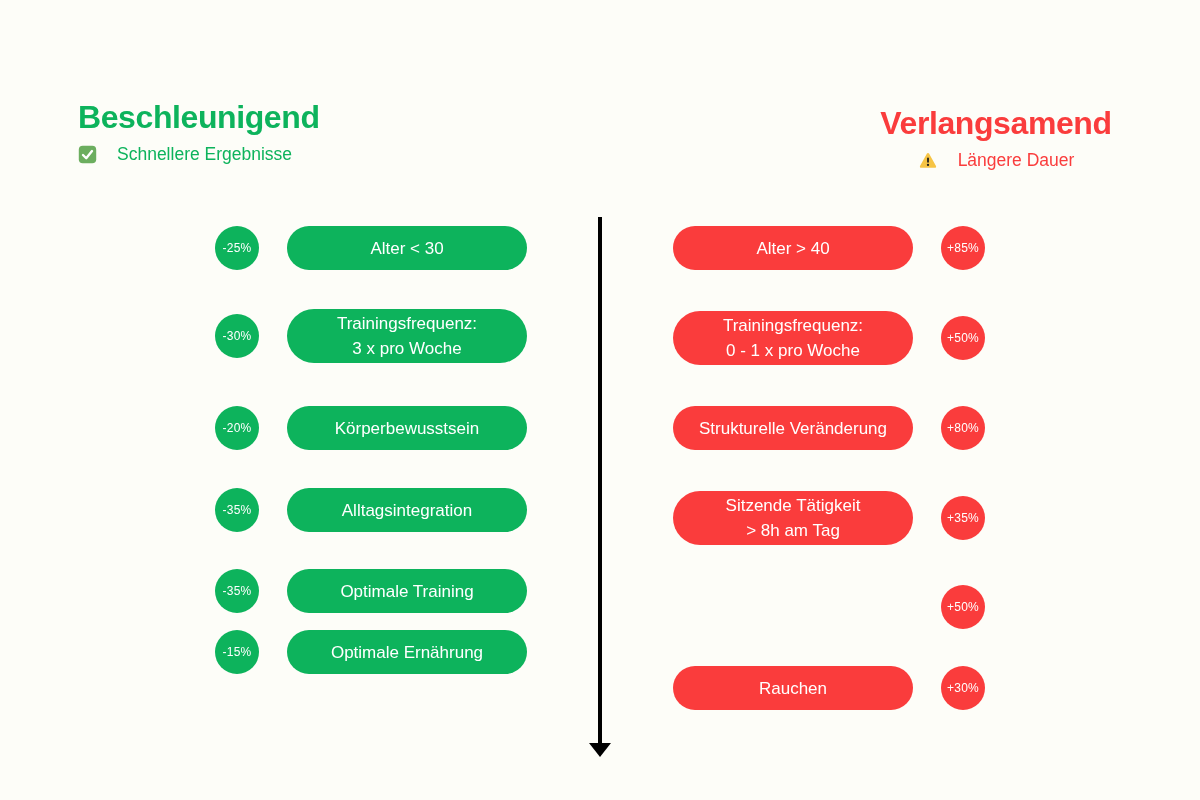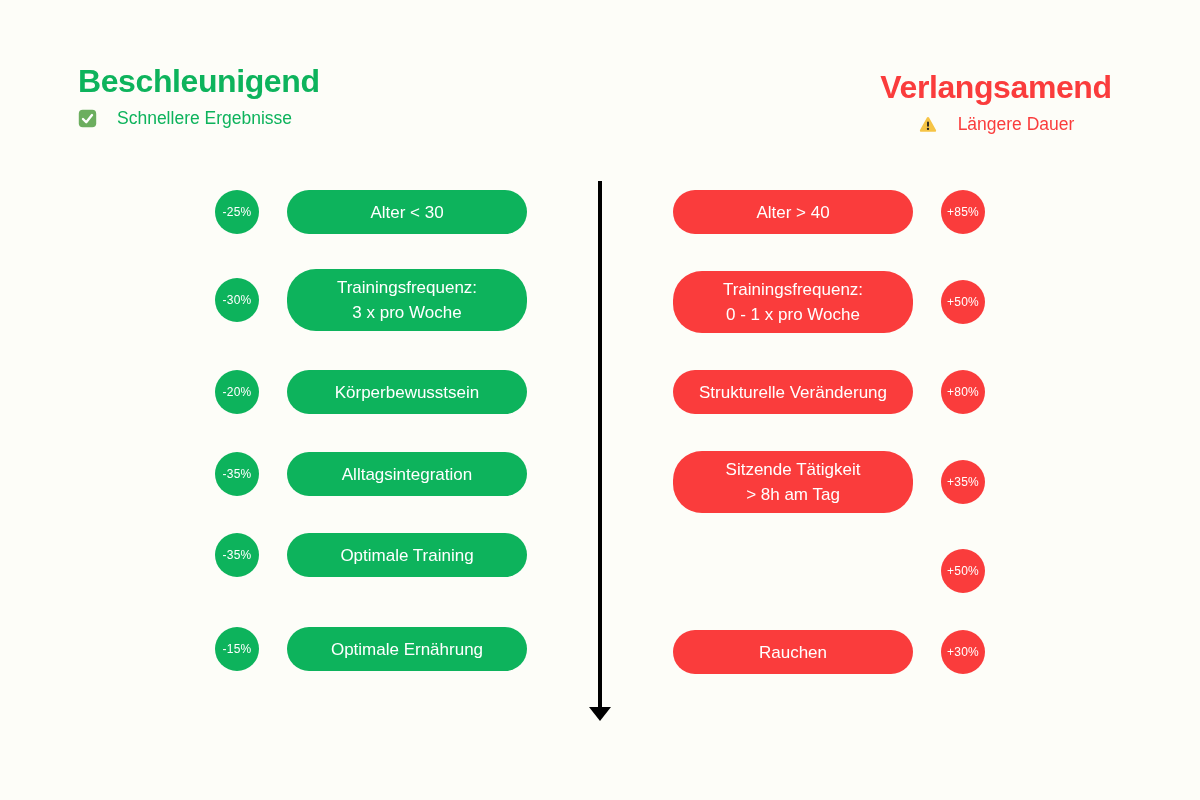--- a/index.html
+++ b/index.html
@@ -2,21 +2,21 @@
 <html><head>
 <meta charset="utf-8">
 <style>
   html,body{margin:0;padding:0;}
   body{
     width:1200px;height:800px;overflow:hidden;position:relative;
     background:var(--bg,#fdfdf8);
     font-family:"Liberation Sans", sans-serif;
     -webkit-font-smoothing:antialiased;
   }
-  .canvas{position:absolute;inset:0;}
+  .canvas{position:absolute;inset:0;margin-top:36px;}
 
   
   .hdr{position:absolute;}
   .hdr-left{left:78px;top:64px;text-align:left;}
   .hdr-right{left:840px;top:70px;width:312px;text-align:center;}
   .title{
     margin:0;font-size:32px;font-weight:800;letter-spacing:-0.4px;line-height:1.1;
   }
   .title.green{color:var(--green,#0db35c);}
   .title.red{color:var(--red,#fa3c3c);}
@@ -46,39 +46,39 @@
   .row{
     position:absolute;width:312px;display:flex;align-items:center;gap:28px;
     transform:translateY(-50%);
   }
   .col-right .row{flex-direction:row-reverse;}
   .col-left  .row:nth-child(1){top:212px;}
   .col-left  .row:nth-child(2){top:300px;}
   .col-left  .row:nth-child(3){top:392px;}
   .col-left  .row:nth-child(4){top:474px;}
   .col-left  .row:nth-child(5){top:555px;}
-  .col-left  .row:nth-child(6){top:649px;}
+  .col-left  .row:nth-child(6){top:616px;}
   .col-right .row:nth-child(1){top:212px;}
   .col-right .row:nth-child(2){top:302px;}
   .col-right .row:nth-child(3){top:392px;}
   .col-right .row:nth-child(4){top:482px;}
   .col-right .row:nth-child(5){top:571px;}
   .col-right .row:nth-child(6){top:652px;}
 
   .badge{
     flex:0 0 auto;width:44px;height:44px;border-radius:50%;
     display:flex;align-items:center;justify-content:center;
     color:#fff;font-size:12px;font-weight:500;letter-spacing:0.2px;
   }
   .pill{
     box-sizing:border-box;width:240px;height:44px;border-radius:29px;
     display:flex;flex-direction:column;justify-content:center;
     text-align:center;color:#fff;font-size:17px;font-weight:400;line-height:25px;
   }
-  .pill.two{height:62px;}
+  .pill.two{height:54px;}
   .pill span{display:block;}
   .col-left .badge,.col-left .pill{background:var(--green,#0db35c);}
   .col-right .badge,.col-right .pill{background:var(--red,#fa3c3c);}
 </style>
 </head>
 <body style="--green: #0db35c; --red: #fa3c3c; --bg: #fdfdf8; --arrow: #000000;">
 
 <div class="canvas">
 
   <header class="hdr hdr-left">

